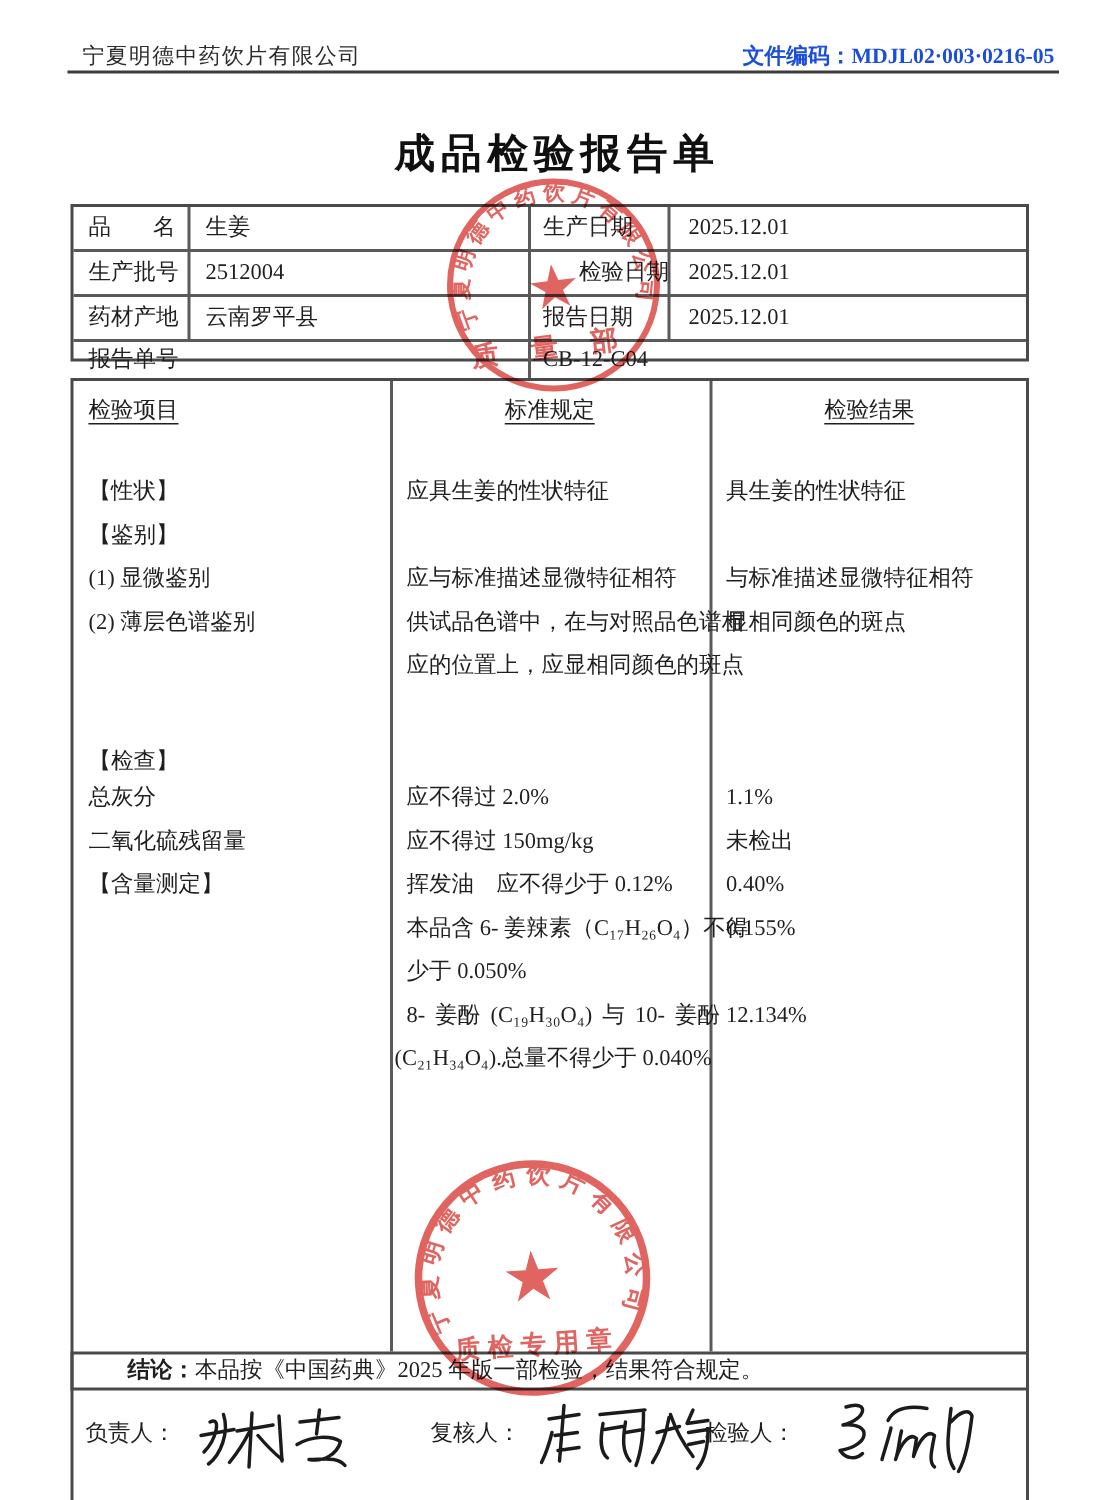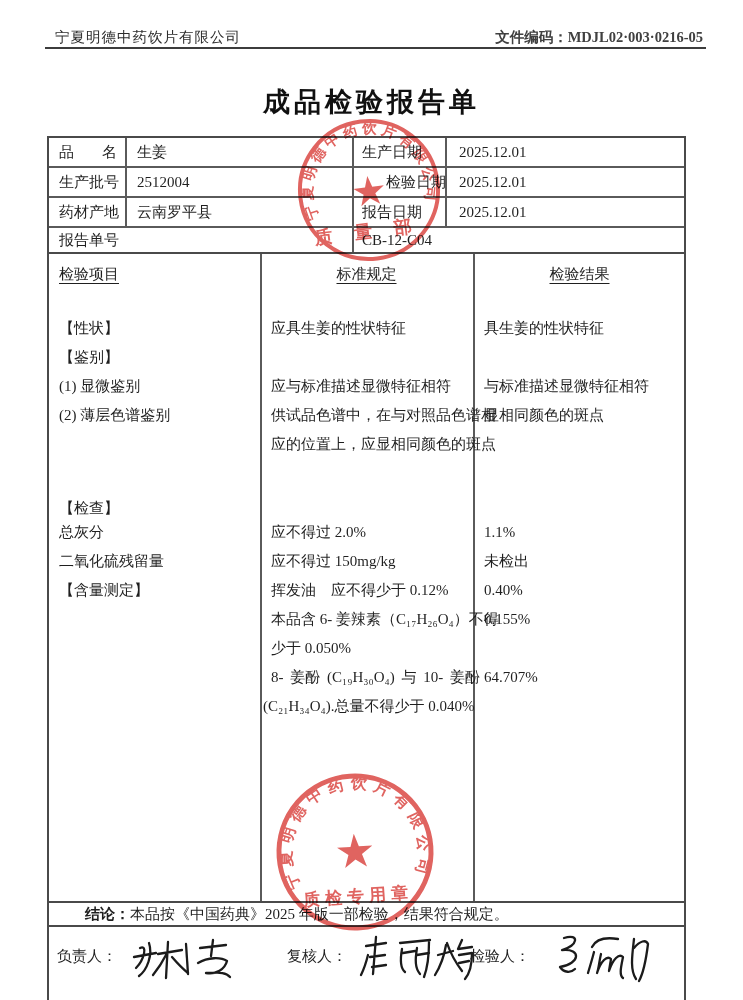--- a/index.html
+++ b/index.html
@@ -5,42 +5,42 @@
   html,body{margin:0;padding:0;}
   body{
     width:743px;height:1000px;position:relative;background:#ffffff;
     font-family:"Liberation Serif","DejaVu Serif",serif;color:#1f1f1f;
     overflow:hidden;
   }
   .abs{position:absolute;}
   .t15{font-size:15px;line-height:20px;white-space:nowrap;}
   
   #company{left:55px;top:28px;font-size:14.5px;letter-spacing:1px;color:#2c2c2c;}
-  #doccode{right:40px;top:28px;font-size:14.5px;font-weight:bold;color:#404040;}
+  #doccode{right:40px;top:28px;font-size:14.5px;font-weight:bold;color:#1d4ed8;}
   #headrule{left:45px;top:47px;width:661px;height:2px;background:#3c3c3c;}
   #title{left:0;top:84px;width:743px;text-align:center;font-size:27px;font-weight:bold;letter-spacing:4px;color:#101010;}
   
   .tbl{border:2px solid #4a4a4a;box-sizing:border-box;background:transparent;}
   .hline{position:absolute;left:0;width:100%;height:2px;background:#5a5a5a;}
   .vline{position:absolute;top:0;width:2px;background:#5a5a5a;}
   .cell-label{position:absolute;text-align:justify;text-align-last:justify;}
   .underlined{text-decoration:underline;text-underline-offset:4px;}
   .stamp{opacity:.82;mix-blend-mode:multiply;pointer-events:none;}
   .sig path{fill:none;stroke:#1b1b1b;stroke-width:2.3;stroke-linecap:round;stroke-linejoin:round;}
   #conclusion-row{display:flex;align-items:center;}
 </style>
 </head>
 <body>
 
 <div class="abs" id="company">宁夏明德中药饮片有限公司</div>
 <div class="abs" id="doccode">文件编码：MDJL02·003·0216-05</div>
 <div class="abs" id="headrule"></div>
 <div class="abs" id="title">成品检验报告单</div>
 
-<div class="abs tbl" style="left:47px;top:136px;width:639px;height:118px;">
+<div class="abs tbl" style="left:47px;top:136px;width:639px;height:105px;">
   <div class="hline" style="top:28px;"></div>
   <div class="hline" style="top:58px;"></div>
   <div class="hline" style="top:88px;"></div>
   <div class="vline" style="left:76px;height:88px;"></div>
   <div class="vline" style="left:303px;height:114px;"></div>
   <div class="vline" style="left:396px;height:88px;"></div>
 
   <div class="cell-label t15" style="left:10px;top:4px;width:58px;">品名</div>
   <div class="abs t15" style="left:88px;top:4px;">生姜</div>
   <div class="abs t15" style="left:313px;top:4px;">生产日期</div>
@@ -89,21 +89,21 @@
   <div class="abs t15" style="left:222px;top:413px;word-spacing:3px;">8- 姜酚 (C₁₉H₃₀O₄) 与 10- 姜酚</div>
   <div class="abs t15" style="left:214px;top:442px;">(C₂₁H₃₄O₄).总量不得少于 0.040%</div>
 
   <div class="abs t15" style="left:435px;top:64px;">具生姜的性状特征</div>
   <div class="abs t15" style="left:435px;top:122px;">与标准描述显微特征相符</div>
   <div class="abs t15" style="left:435px;top:151px;">显相同颜色的斑点</div>
   <div class="abs t15" style="left:435px;top:268px;">1.1%</div>
   <div class="abs t15" style="left:435px;top:297px;">未检出</div>
   <div class="abs t15" style="left:435px;top:326px;">0.40%</div>
   <div class="abs t15" style="left:435px;top:355px;">0.155%</div>
-  <div class="abs t15" style="left:435px;top:413px;">64.707%</div>
+  <div class="abs t15" style="left:435px;top:413px;">12.134%</div>
 </div>
 
 <div class="abs tbl" id="conclusion-row" style="left:47px;top:901px;width:639px;height:26px;">
   <span class="t15" style="margin-left:36px;font-weight:bold;">结论：</span>
   <span class="t15">本品按《中国药典》2025 年版一部检验，结果符合规定。</span>
 </div>
 
 <svg class="abs stamp" style="left:294px;top:115px;transform:rotate(-7deg);" width="150" height="150" viewBox="0 0 150 150">
   <defs>
       <path id="ringA" d="M 22 96 A 57 57 0 1 1 128 96" fill="none"></path>

